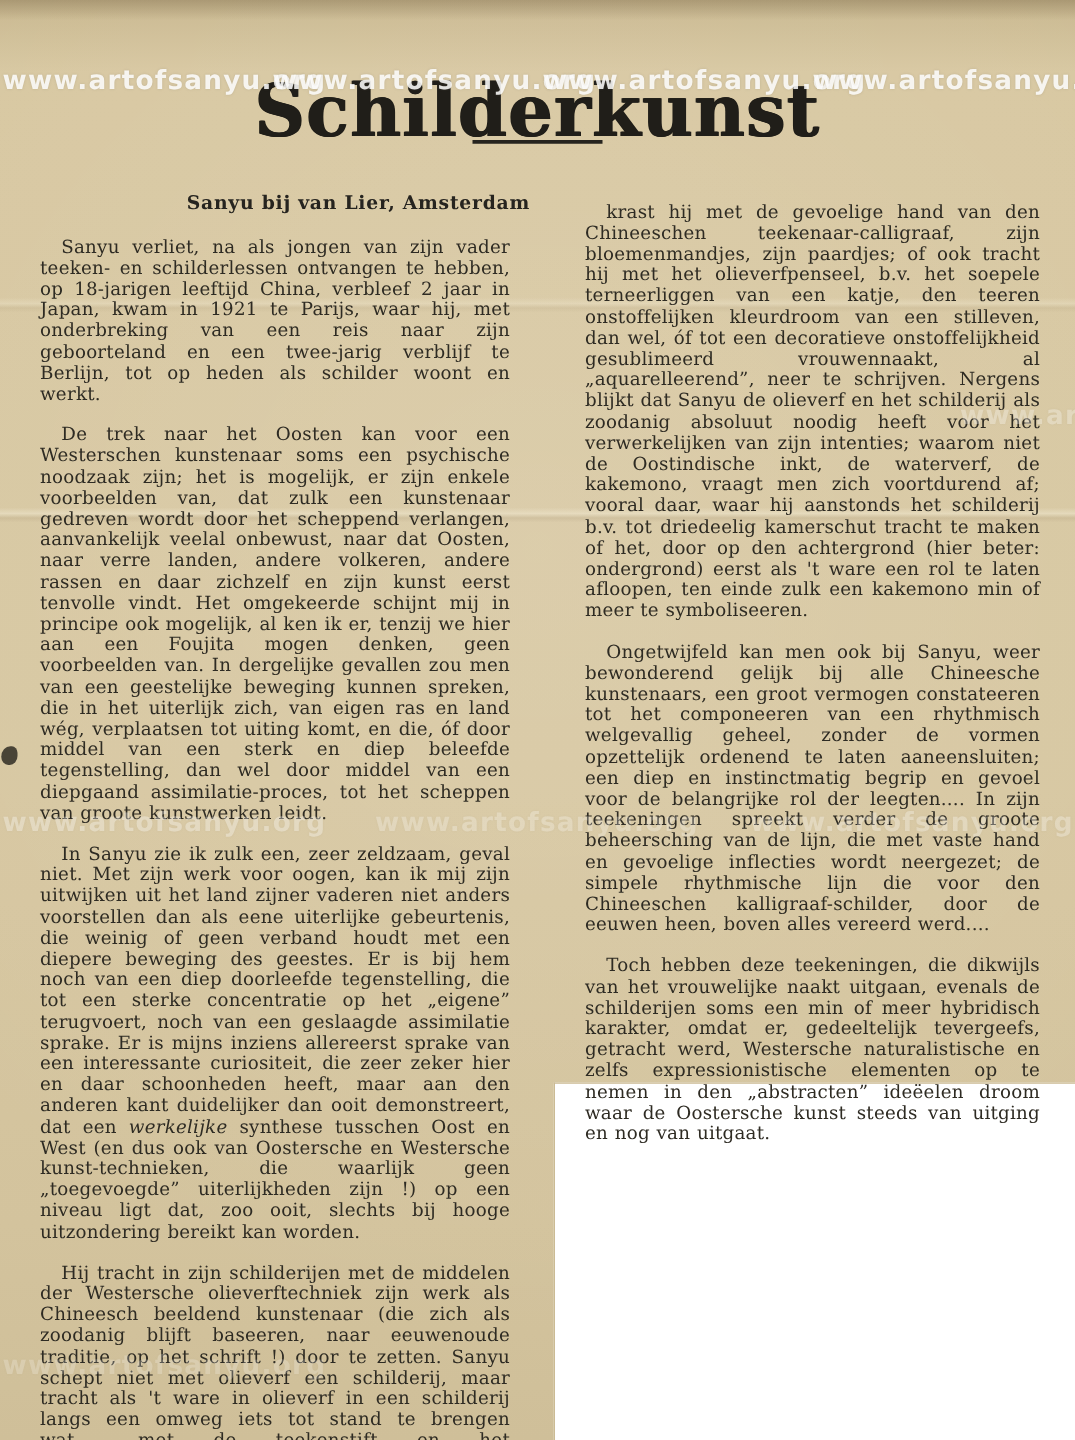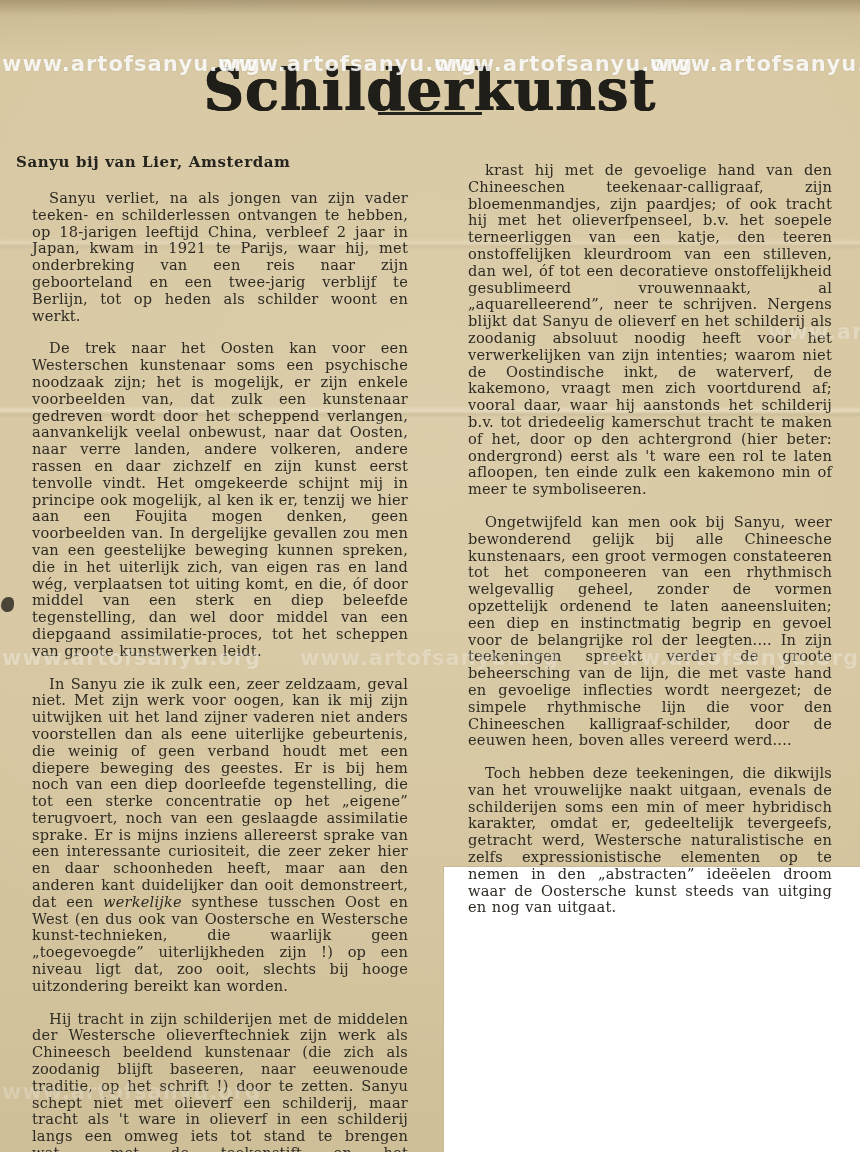--- a/index.html
+++ b/index.html
@@ -34,21 +34,21 @@
     font-size:56px;font-weight:bold;color:#201e19;letter-spacing:1px;
     transform:scaleY(1.04);
     text-shadow:0.6px 0 0 currentColor,-0.6px 0 0 currentColor;
     z-index:2;
   }
   .rule{
     position:absolute;top:112px;left:50%;transform:translateX(-50%);
     width:104px;height:3px;background:#26241f;z-index:2;
   }
   .subtitle{
-    position:absolute;top:141px;left:16px;width:408px;text-align:left;
+    position:absolute;top:141px;left:16px;width:408px;text-align:right;
     font-weight:bold;font-size:15px;letter-spacing:.6px;color:#26241f;z-index:2;
   }
   .col{
     position:absolute;color:#2e2b23;text-align:justify;
     font-size:14.6px;line-height:16.8px;word-spacing:.5px;letter-spacing:.2px;
     z-index:2;
   }
   .col-left{left:16px;top:174px;width:408px;}
   .col-right{left:452px;top:146px;width:396px;}
   .para{margin:16px;text-indent:17px;}

